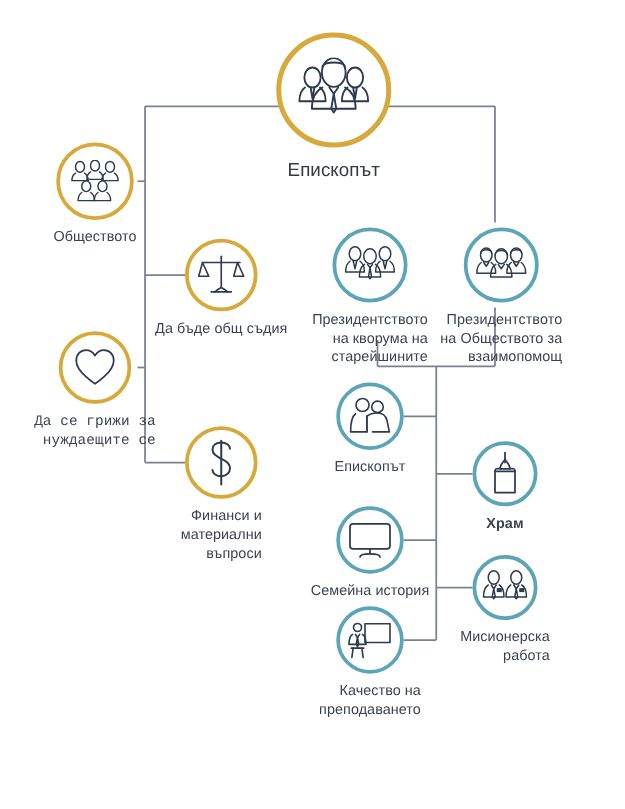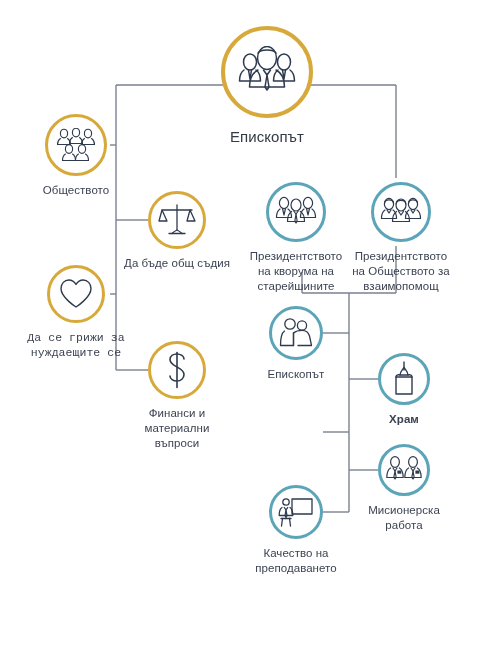--- a/index.html
+++ b/index.html
@@ -37,21 +37,21 @@
     box-sizing: border-box;
     display: flex;
     align-items: center;
     justify-content: center;
   }
   .node-circle svg {
     display: block;
   }
   .node-label {
     margin-top: 7px;
-    text-align: center;
+    text-align: right;
     color: #3b4252;
     font-size: 11.5px;
     line-height: 15px;
     white-space: pre-line;
     letter-spacing: 0.05px;
   }
   .node-root .node-label {
     font-size: 15px;
     line-height: 19px;
     margin-top: 9px;
@@ -224,20 +224,30 @@
       <svg width="26" height="36" viewBox="0 0 26 36" fill="none" stroke="#2E3A4E" stroke-width="1.4" stroke-linejoin="round" stroke-linecap="round">
         <path d="M13 1 L13 9"></path>
         <path d="M9 14 C9 11 11 9.5 13 6.5 C15 9.5 17 11 17 14"></path>
         <path d="M5 16 L21 16 L21 33 L5 33 Z"></path>
         <path d="M5 16 C5 14 6.5 13.5 9 14 L17 14 C19.5 13.5 21 14 21 16"></path>
       </svg>
     </div>
     <div class="node-label">Храм</div>
   </div>
 
+  <div class="node" style="left:232px; top:405px; width:128px;">
+    <div class="node-circle" style="width:54px; height:54px; border:3px solid #5CA5B8;">
+      <svg width="36" height="32" viewBox="0 0 36 32" fill="none" stroke="#2E3A4E" stroke-width="1.4" stroke-linejoin="round" stroke-linecap="round">
+        <rect x="2" y="3" width="32" height="20" rx="2.5"></rect>
+        <path d="M18 23 L18 27"></path>
+        <path d="M10 29.5 C10 27.6 13.5 27 18 27 C22.5 27 26 27.6 26 29.5"></path>
+      </svg>
+    </div>
+    <div class="node-label">Семейна история</div>
+  </div>
 
   <div class="node" style="left:237px; top:485px; width:118px;">
     <div class="node-circle" style="width:54px; height:54px; border:3px solid #5CA5B8;">
       <svg width="36" height="32" viewBox="0 0 36 32" fill="none" stroke="#2E3A4E" stroke-width="1.3" stroke-linejoin="round" stroke-linecap="round">
         <rect x="14" y="3" width="20" height="15"></rect>
         <circle cx="8" cy="6" r="3.2"></circle>
         <path d="M4 11.5 C2 12.8 1.2 15.4 1.2 19.5 L14.8 19.5 C14.8 15.4 14 12.8 12 11.5"></path>
         <path d="M6.3 11.5 L8 14 L9.7 11.5"></path>
         <path d="M8 14 L7 19.5 L8 20.8 L9 19.5 Z"></path>
         <path d="M3 22.5 H13"></path>

